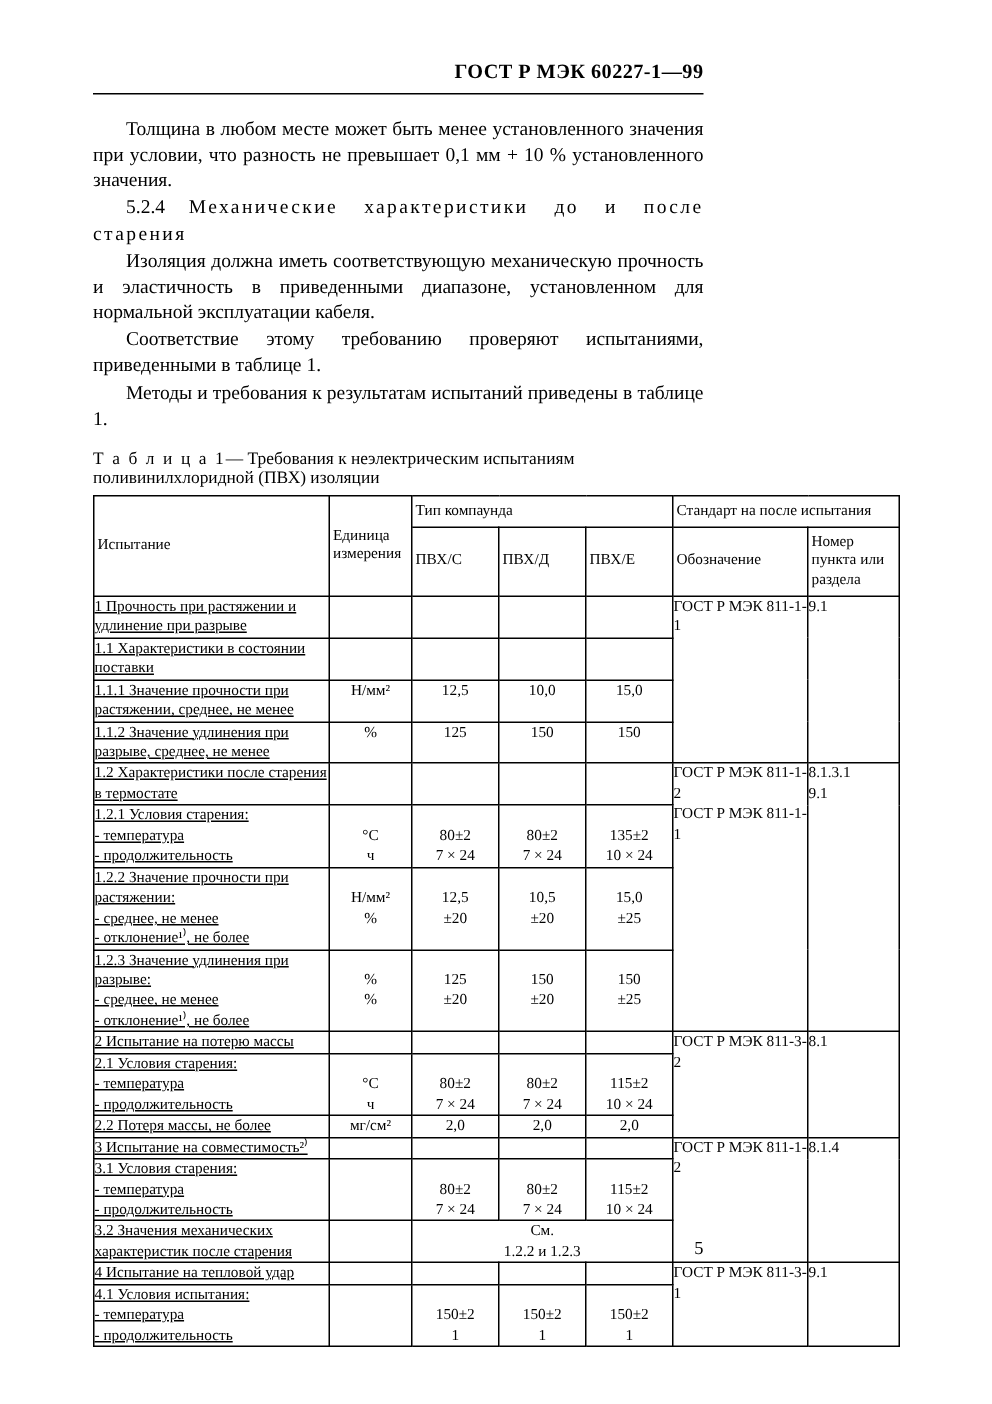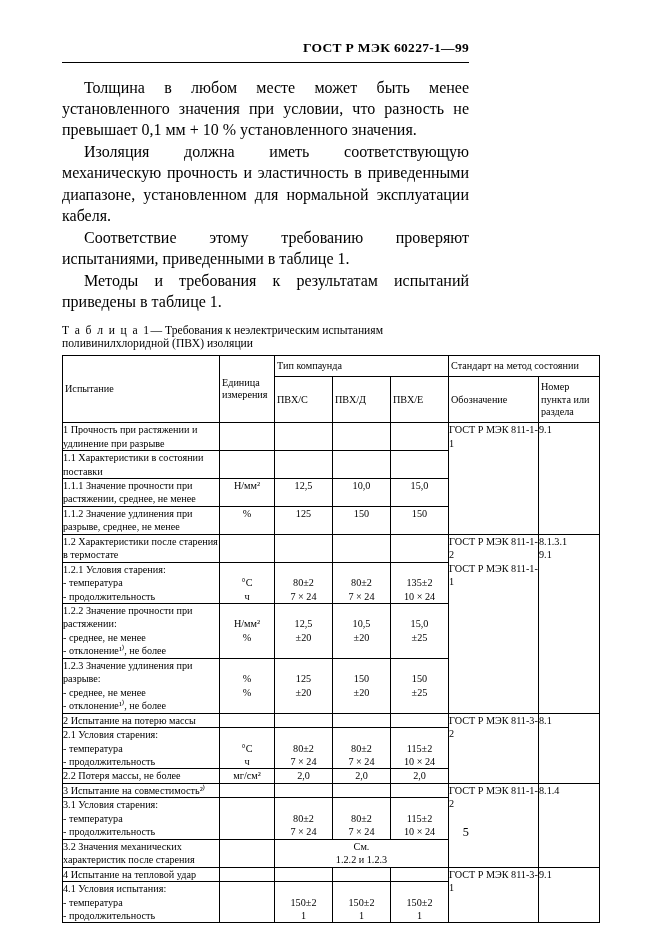--- a/index.html
+++ b/index.html
@@ -26,21 +26,21 @@
     font-size: 13.5px;
     font-weight: bold;
     letter-spacing: 0.3px;
     margin-bottom: 6px;
   }
   .rule {
     border-bottom: 1.4px solid #000;
     margin-bottom: 14px;
   }
   .para {
-    font-size: 16px;
+    font-size: 13px;
     line-height: 1.32;
     text-align: justify;
     margin: 0 0 1px 0;
   }
   .indent {
     text-indent: 22px;
   }
   .spaced {
     letter-spacing: 1.6px;
   }
@@ -66,20 +66,21 @@
   .hcell {
     vertical-align: middle !important;
     font-size: 10.2px;
     padding: 4px 2px !important;
     line-height: 1.2;
   }
   .rowlabel {
     padding: 3px 4px 2px 5px;
     font-size: 10.2px;
     line-height: 1.32;
+    text-decoration: underline;
   }
   .c {
     text-align: center;
     padding: 3px 2px 2px 2px;
     line-height: 1.32;
     font-size: 10.2px;
   }
   .std {
     padding: 3px 4px 2px 5px;
     font-size: 10.2px;
@@ -94,20 +95,24 @@
 </style>
 </head>
 <body>
 
 <div class="page">
 
   <div class="header">ГОСТ Р МЭК 60227-1—99</div>
   <div class="rule"></div>
 
   <p class="para indent">Толщина в любом месте может быть менее установленного значения при условии, что разность не превышает 0,1 мм + 10 % установленного значения.</p>
+  <p class="para indent">
+    <span>5.2.4</span>
+    <span class="spaced">Механические характеристики до и после старения</span>
+  </p>
   <p class="para indent">Изоляция должна иметь соответствующую механическую прочность и эластичность в приведенными диапазоне, установленном для нормальной эксплуатации кабеля.</p>
   <p class="para indent">Соответствие этому требованию проверяют испытаниями, приведенными в таблице 1.</p>
   <p class="para indent">Методы и требования к результатам испытаний приведены в таблице 1.</p>
 
   <div class="tablecaption">
     <span class="lbl">Т а б л и ц а   1</span><span>— Требования к неэлектрическим испытаниям поливинилхлоридной (ПВХ) изоляции</span>
   </div>
 
   <table class="main">
     <colgroup>
@@ -117,21 +122,21 @@
       <col style="width:58px">
       <col style="width:58px">
       <col style="width:90px">
       <col style="width:61px">
     </colgroup>
     <thead>
       <tr>
         <td class="hcell" rowspan="2">Испытание</td>
         <td class="hcell" rowspan="2">Единица измерения</td>
         <td class="hcell" colspan="3">Тип компаунда</td>
-        <td class="hcell" colspan="2">Стандарт на метод состоянии</td>
+        <td class="hcell" colspan="2">Стандарт на после испытания</td>
       </tr>
       <tr>
         <td class="hcell">ПВХ/С</td>
         <td class="hcell">ПВХ/Д</td>
         <td class="hcell">ПВХ/Е</td>
         <td class="hcell">Обозначение</td>
         <td class="hcell">Номер пункта или раздела</td>
       </tr>
     </thead>
     <tbody id="tbody">

